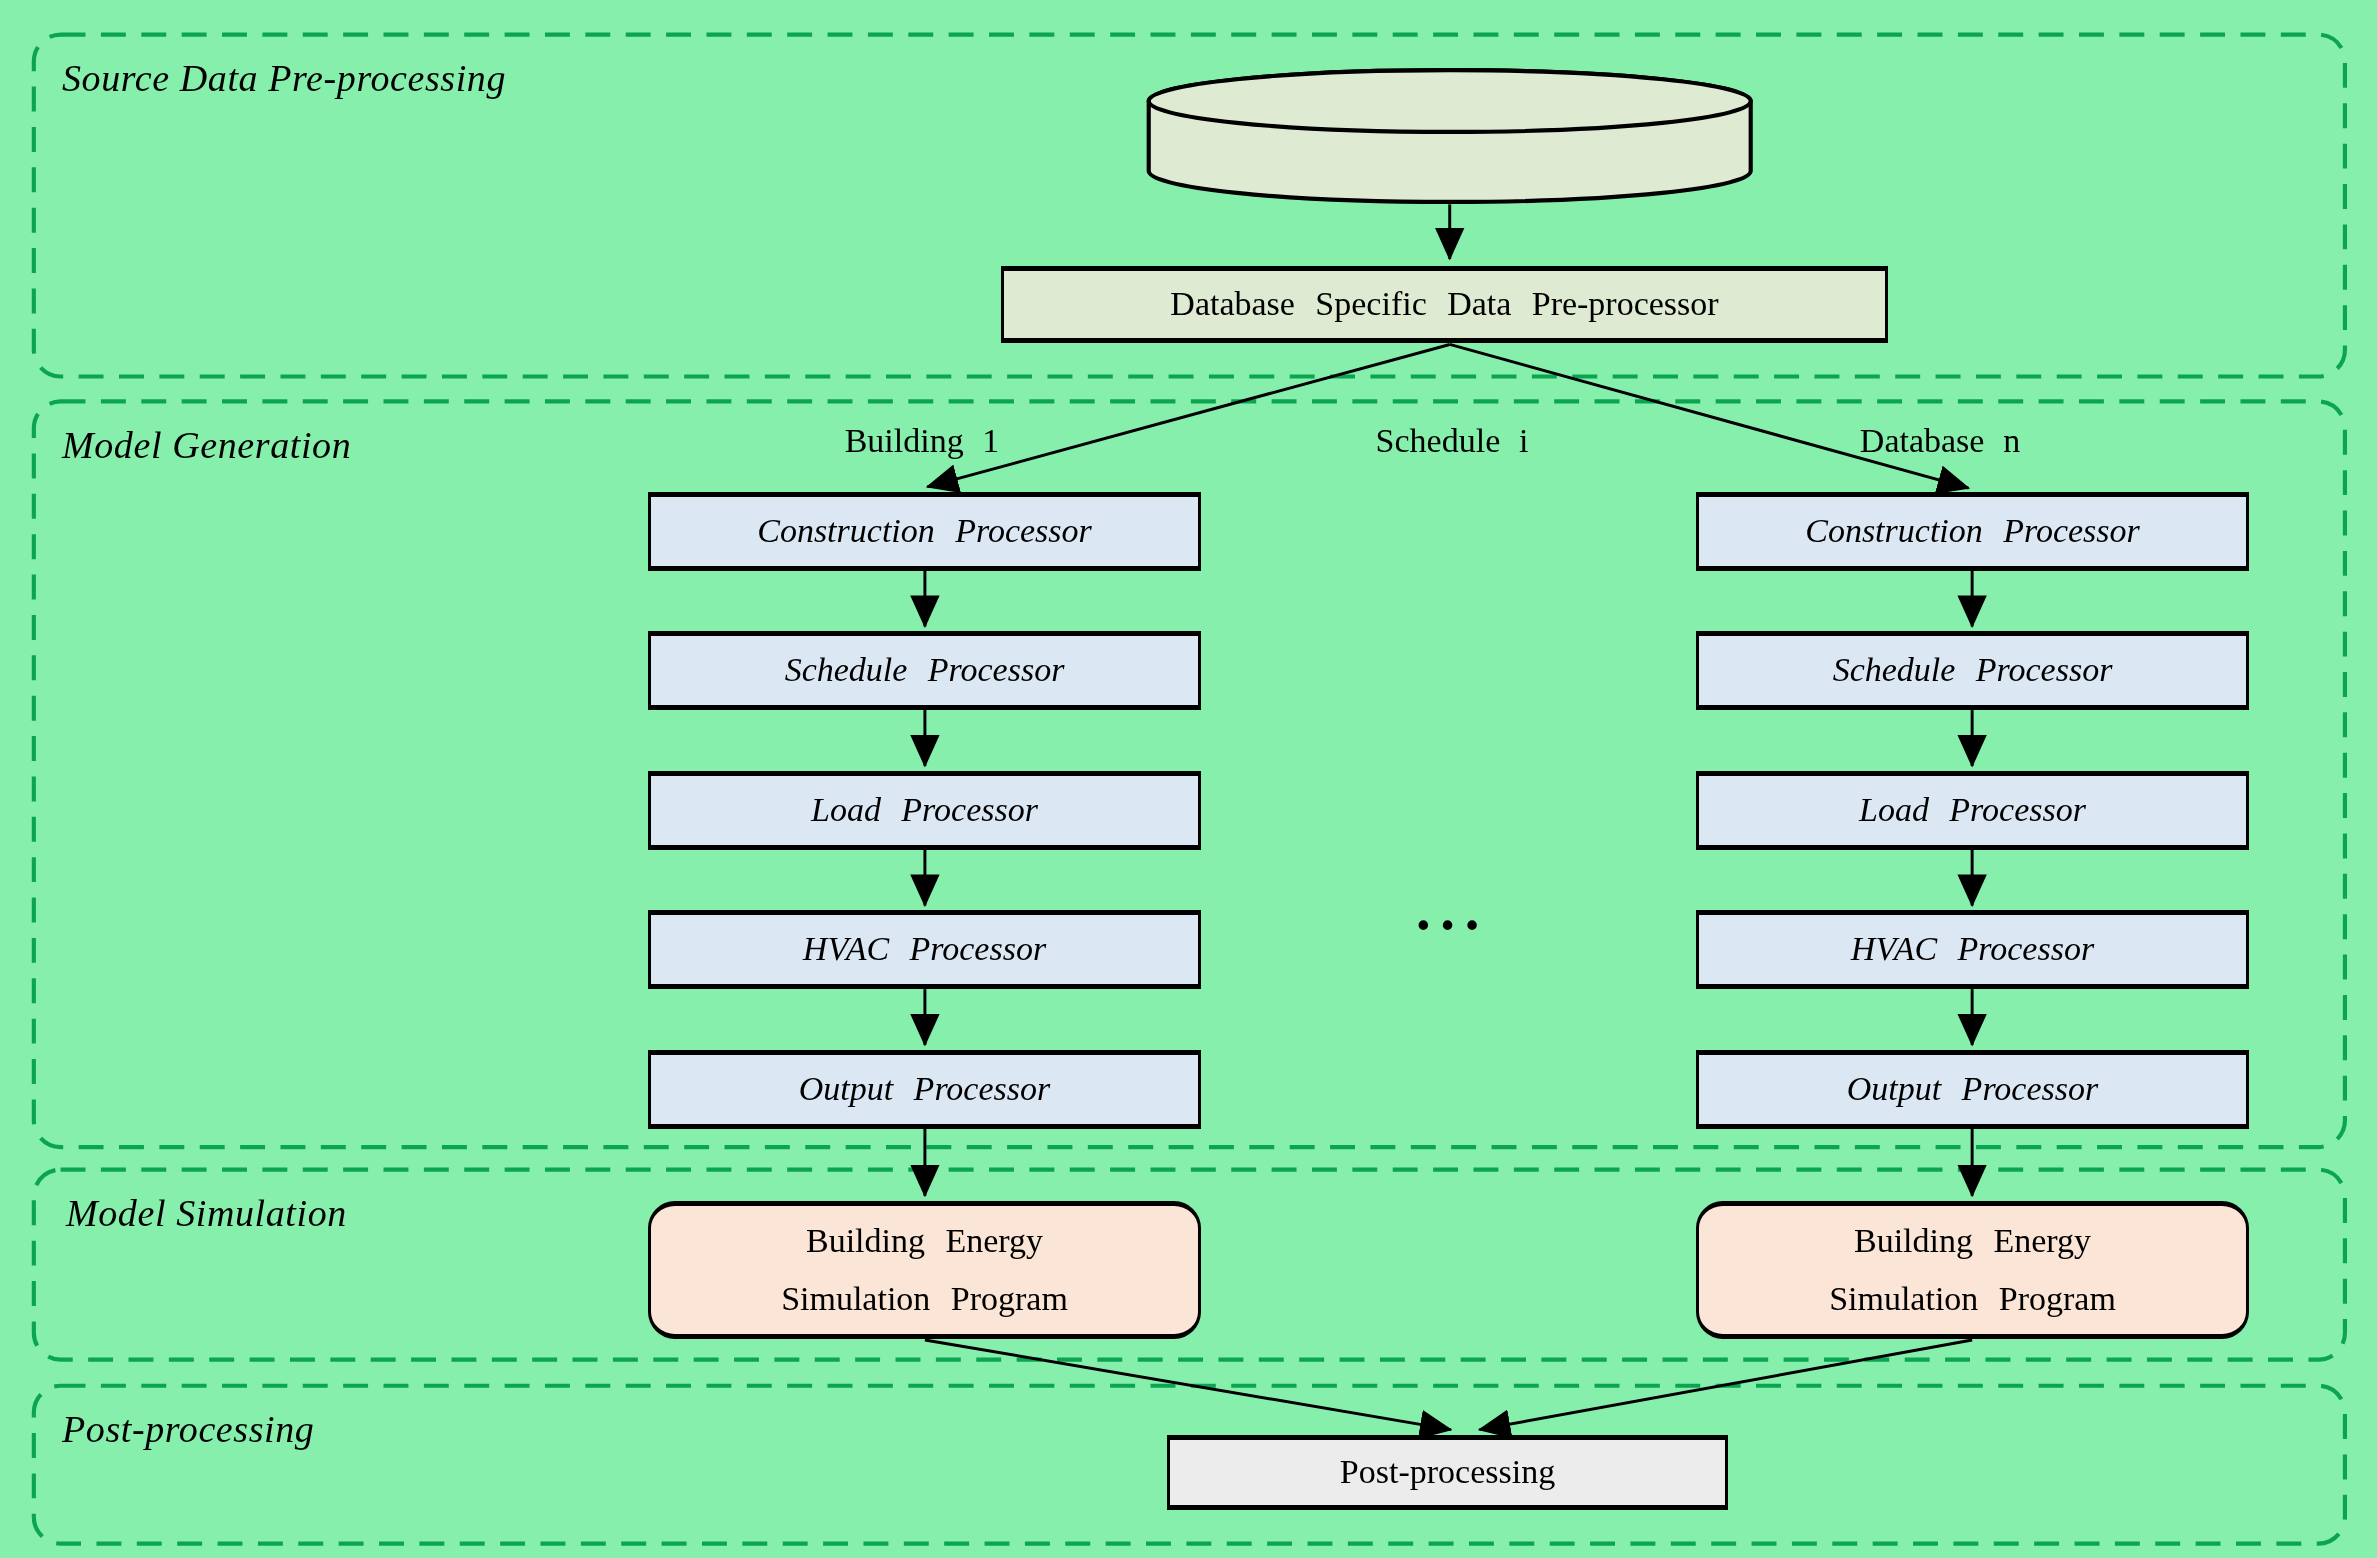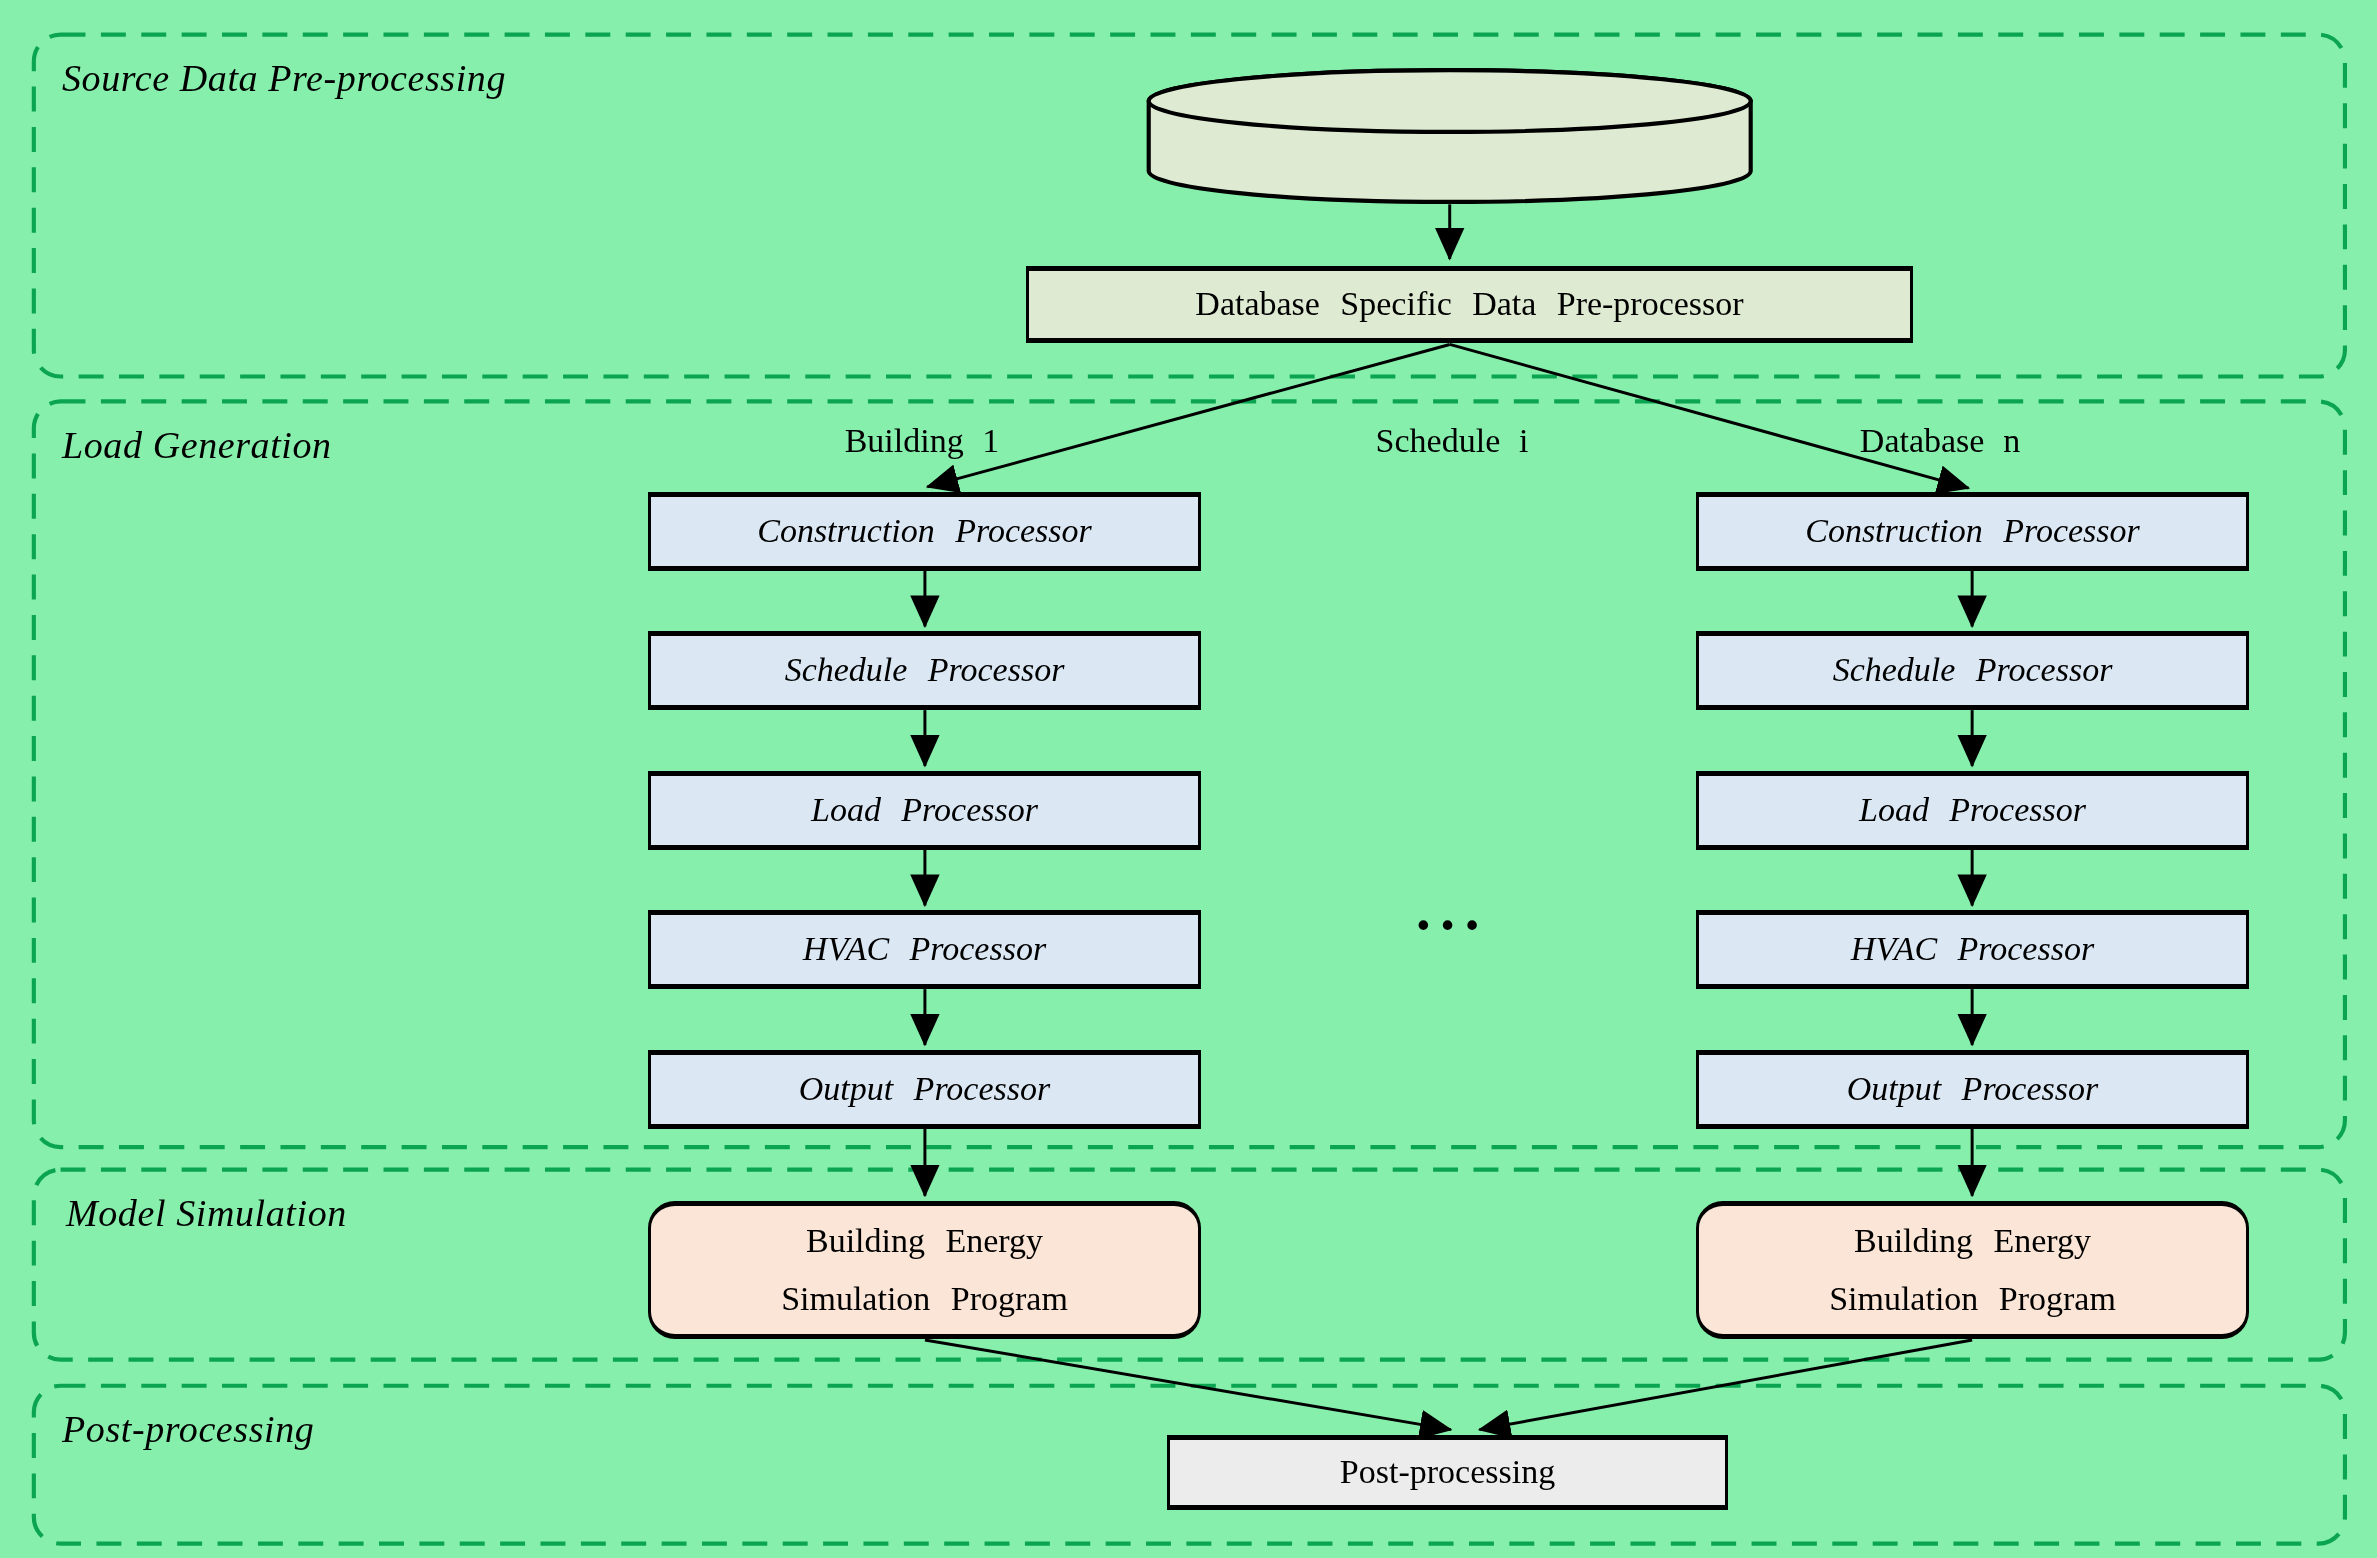--- a/index.html
+++ b/index.html
@@ -58,21 +58,21 @@
     display: flex;
     flex-direction: column;
     align-items: center;
     justify-content: center;
     text-align: center;
     font-size: 34px;
     line-height: 1.2;
     word-spacing: 0.35em;
     white-space: nowrap;
   }
-  .node.green { background: var(--green-fill, #deebd2); margin-left: 25px; }
+  .node.green { background: var(--green-fill, #deebd2); }
   .node.blue  { background: var(--blue-fill, #dbe8f4); font-style: italic; }
   .node.orange{ background: var(--orange-fill, #fbe5d6); line-height: 1.7; border-radius: 27px; }
   .node.gray  { background: var(--gray-fill, #ececec); }
   .cyl-label {
     position: absolute;
     left: 1149px;
     top: 126px;
     width: 602px;
     text-align: center;
     font-size: 36px;
@@ -131,21 +131,21 @@
     <path class="flow" d="M3322,1196 L3322,1290"></path>
     <path class="flow" d="M3322,1431 L3322,1525"></path>
     <path class="flow" d="M3322,1666 L3322,1760"></path>
     <path class="flow" d="M3322,1901 L3322,2014"></path>
 
     <path class="flow" d="M1558,2257 L2444,2408"></path>
     <path class="flow" d="M3322,2257 L2492,2408"></path>
   </svg>
 
   <div class="section-label" style="left:62px; top:57px;">Source Data Pre-processing</div>
-  <div class="section-label" style="left:62px; top:424px;">Load Generation</div>
+  <div class="section-label" style="left:62px; top:424px;">Model Generation</div>
   <div class="section-label" style="left:66px; top:1192px;">Model Simulation</div>
   <div class="section-label" style="left:62px; top:1408px;">Post-processing</div>
 
 
   <div class="node green" style="left:1001px; top:266px; width:887px; height:77px;">Database Specific Data Pre-processor</div>
 
   <div class="branch-label" style="left:922px; top:441px;">Building 1</div>
   <div class="branch-label" style="left:1452px; top:441px;">Schedule i</div>
   <div class="branch-label" style="left:1940px; top:441px;">Database n</div>
 

